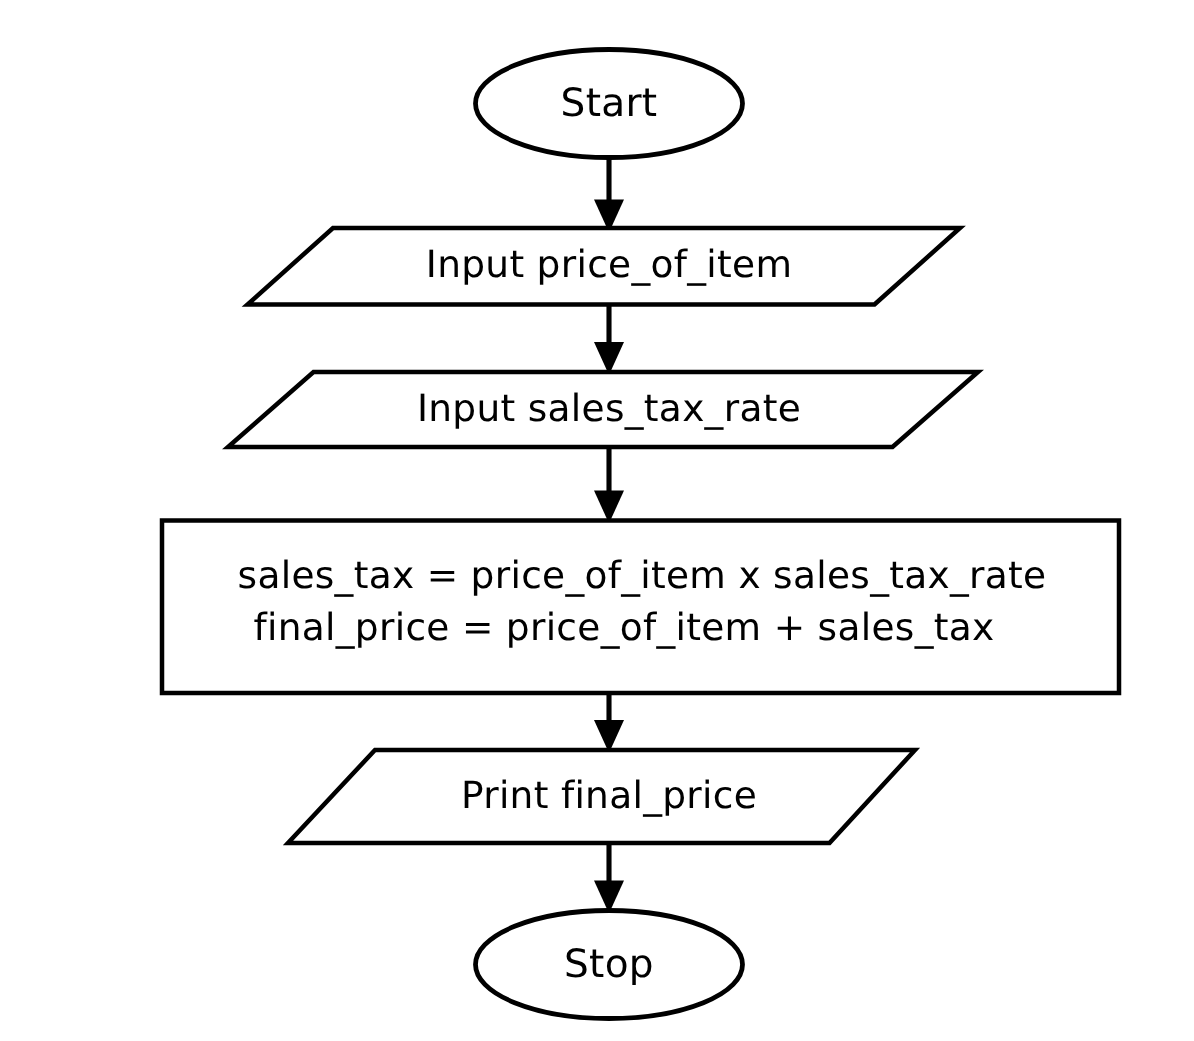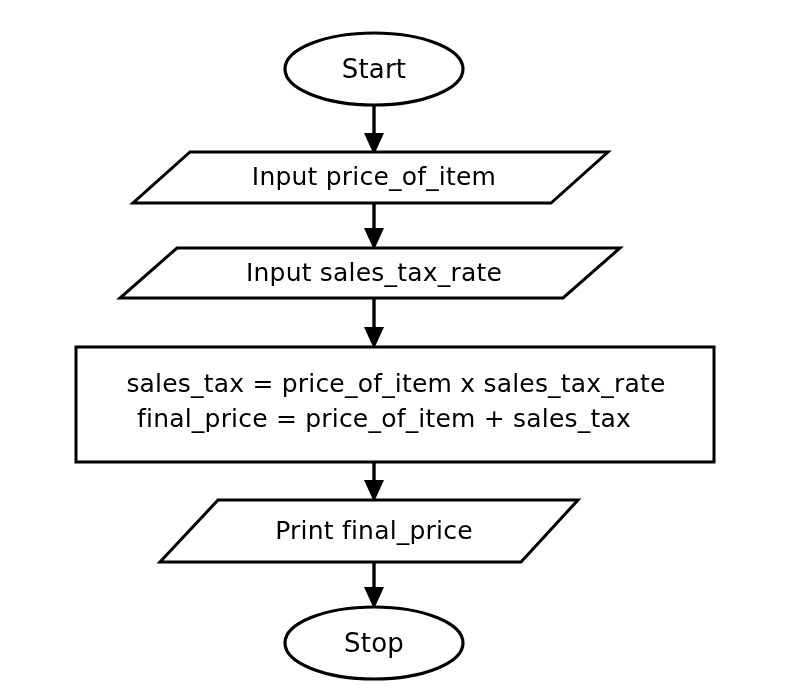--- a/index.html
+++ b/index.html
@@ -12,20 +12,21 @@
     width: 796px;
     height: 694px;
     overflow: hidden;
     font-family: "DejaVu Sans", sans-serif;
   }
   #flowchart-canvas {
     position: relative;
     width: 632px;
     height: 694px;
     background: #ffffff;
+    padding-left: 32px;
   }
   svg.diagram {
     display: block;
     width: 796px;
     height: 694px;
   }
   .shape-outline {
     fill: #ffffff;
     stroke: #000000;
     stroke-width: 3;

